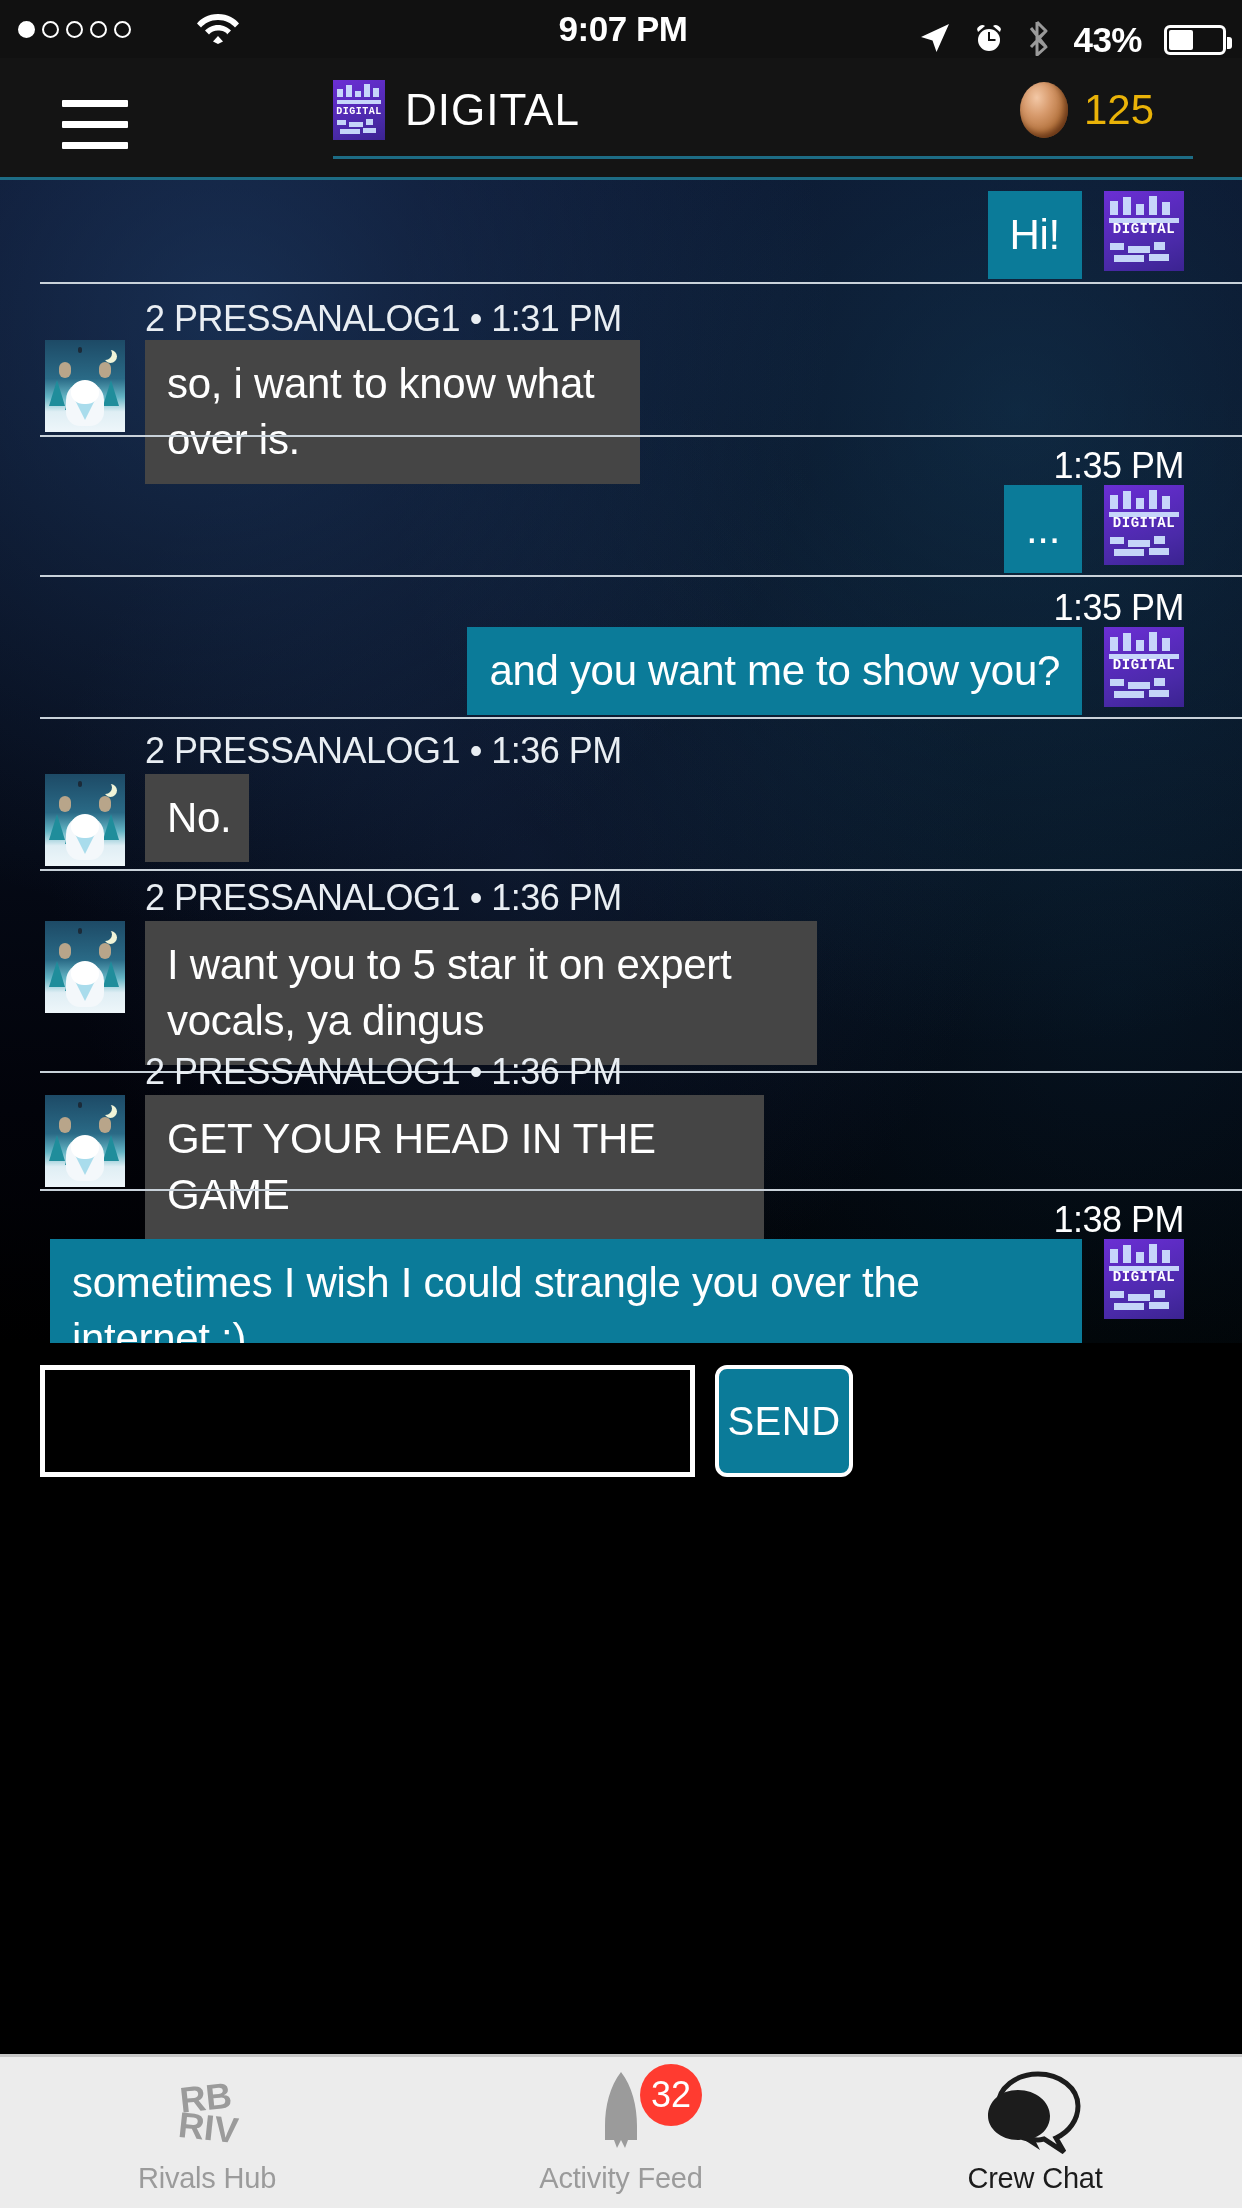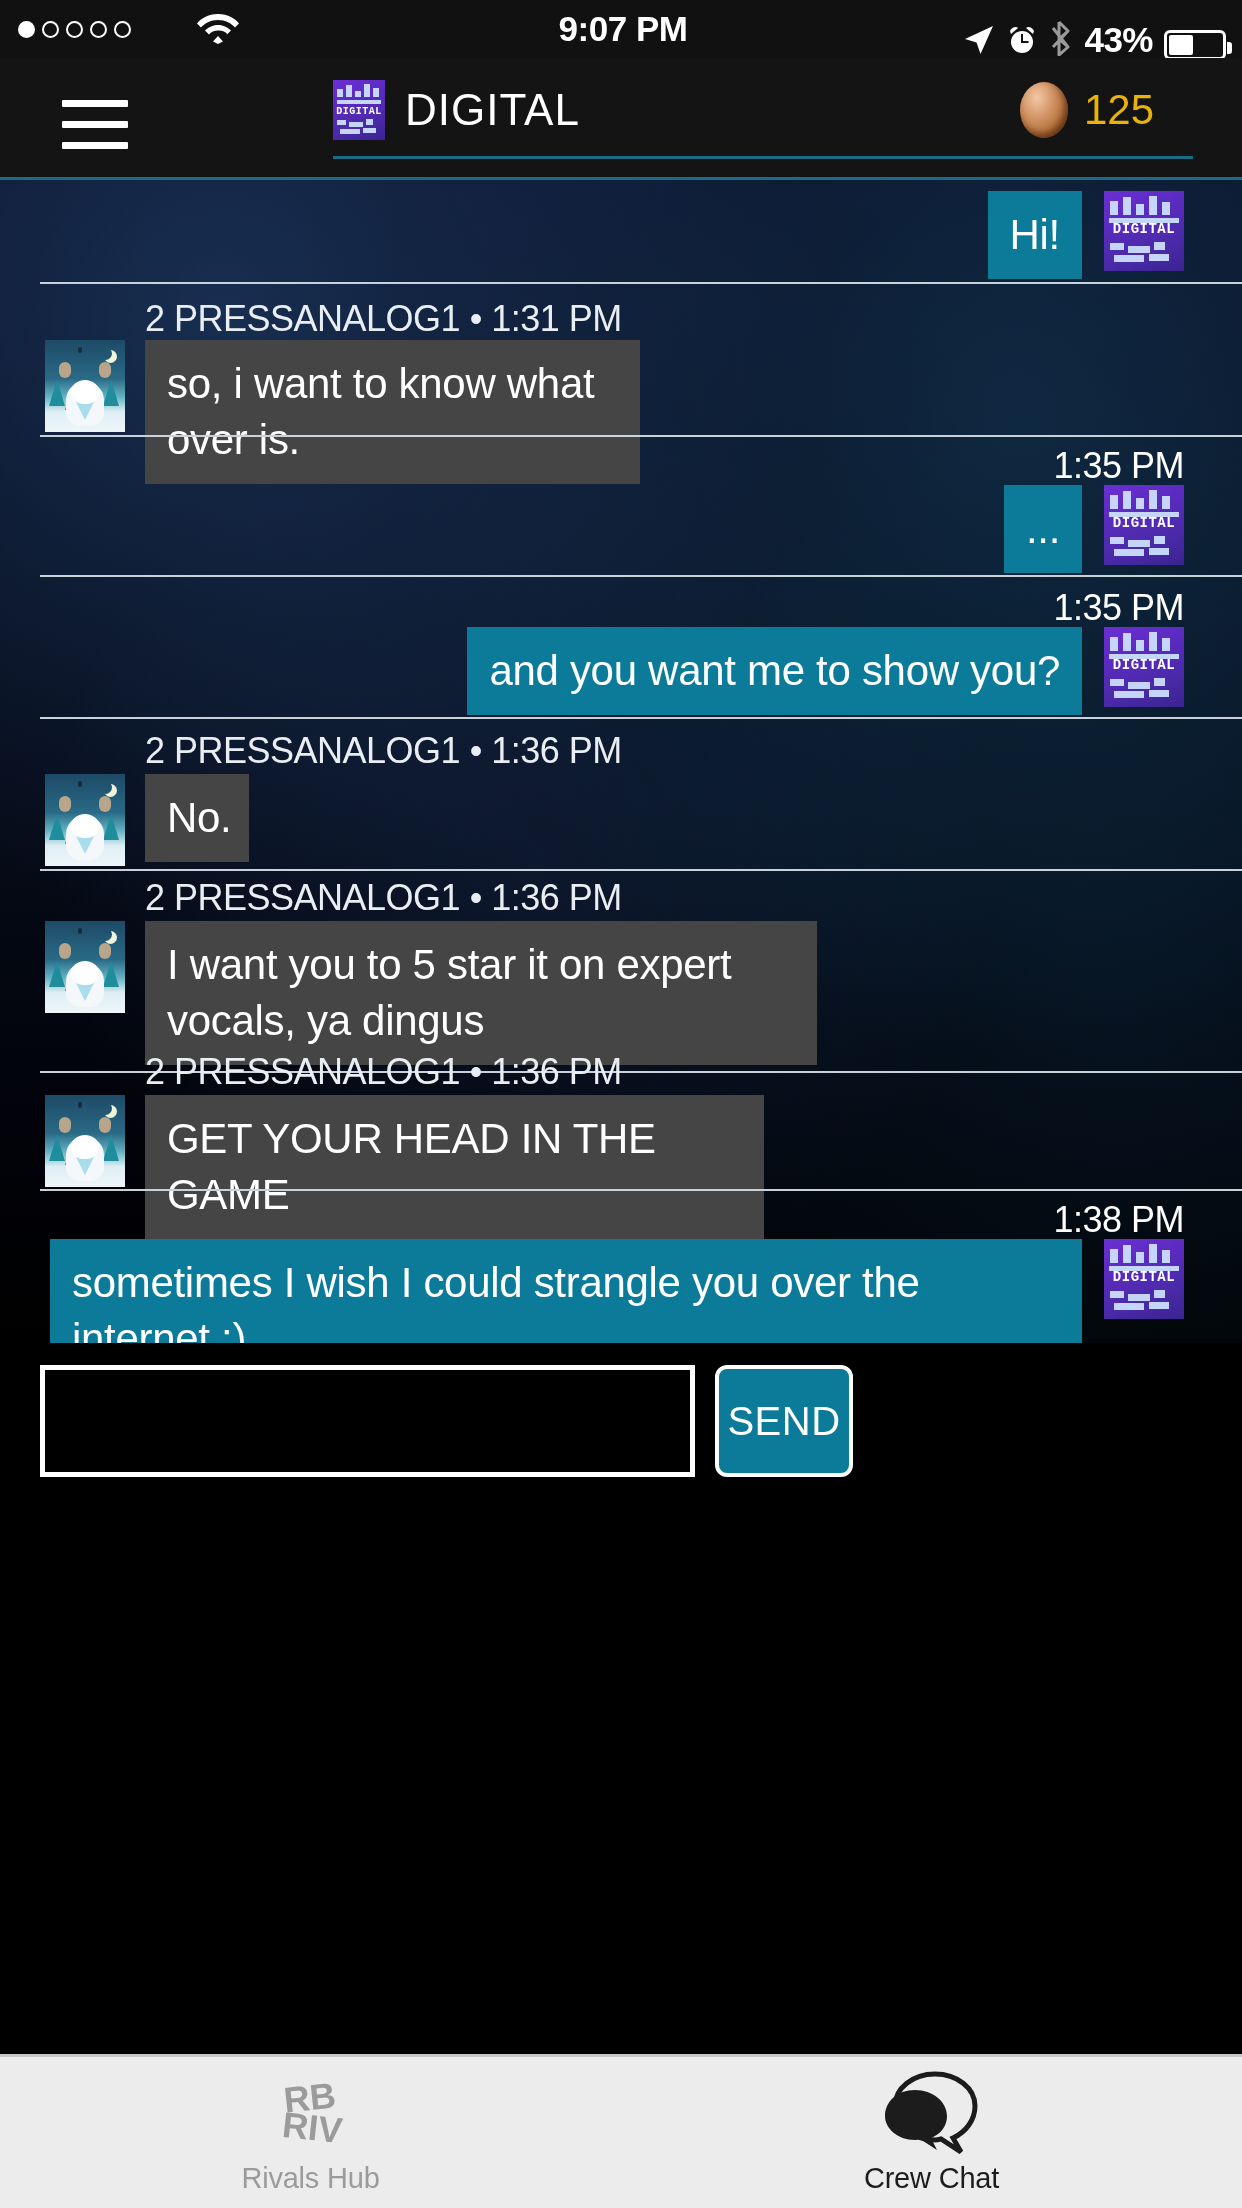--- a/index.html
+++ b/index.html
@@ -14,21 +14,21 @@
     background:#111111; display:flex; align-items:center; color:#fff;
   }
   .sb-left { position:absolute; left:18px; display:flex; align-items:center; gap:7px; }
   .dot { width:17px; height:17px; border-radius:50%; border:2px solid #fff; }
   .dot.filled { background:#fff; }
   .sb-wifi { position:absolute; left:196px; top:10px; }
   .sb-time {
     position:absolute; left:2px; width:1242px; text-align:center;
     font-size:35px; font-weight:bold; letter-spacing:-0.5px;
   }
-  .sb-right { position:absolute; right:16px; display:flex; align-items:flex-end; gap:11px;margin-top:21px; }
+  .sb-right { position:absolute; right:16px; display:flex; align-items:center; gap:22px;margin-top:21px; }
   .sb-pct { font-size:35px; font-weight:bold; letter-spacing:-0.5px; }
   .batt { position:relative; width:62px; height:30px; border:3px solid #fff; border-radius:6px; }
   .batt::after { content:""; position:absolute; right:-9px; top:9px; width:5px; height:12px; background:#fff; border-radius:0 3px 3px 0; }
   .batt-fill { position:absolute; left:2px; top:2px; bottom:2px; width:43%; background:#fff; border-radius:2px; }
 
   
   .header {
     position:absolute; top:58px; left:0; width:1242px; height:119px;
     background:#141414;
   }
@@ -386,20 +386,29 @@
     <div class="tab">
       <div class="tab-icon">
         <svg width="120" height="84" viewBox="0 0 120 84">
           <text x="60" y="40" text-anchor="middle" font-family="Liberation Sans, sans-serif" font-size="36" font-weight="bold" fill="#9b9b9b" transform="rotate(-6 60 40)">RB</text>
           <text x="60" y="70" text-anchor="middle" font-family="Liberation Sans, sans-serif" font-size="36" font-weight="bold" fill="#9b9b9b" transform="rotate(6 60 70)">RIV</text>
         </svg>
       </div>
       <div class="tab-label">Rivals Hub</div>
     </div>
 
+    <div class="tab">
+      <div class="tab-icon">
+        <svg width="74" height="84" viewBox="0 0 74 84">
+          <path d="M37 2 C26 16 21 36 21 56 L21 70 L30 70 L33 78 L37 70 L41 78 L44 70 L53 70 L53 56 C53 36 48 16 37 2 z" fill="#9b9b9b"></path>
+        </svg>
+        <span class="badge">32</span>
+      </div>
+      <div class="tab-label">Activity Feed</div>
+    </div>
 
 
     <div class="tab active">
       <div class="tab-icon">
         <svg width="98" height="84" viewBox="0 0 98 84">
           <path d="M52 4 C74 4 92 18 92 36 C92 50 83 62 70 68 L78 82 L58 69 C56 69.5 54 70 52 70 C30 70 12 54 12 36 C12 18 30 4 52 4 z" fill="none" stroke="#1c1c1c" stroke-width="5"></path>
           <path d="M32 20 C50 20 64 32 64 46 C64 56 58 64 48 68 L54 80 L37 69 C35 69.5 33.5 70 32 70 C14 70 2 58 2 46 C2 32 14 20 32 20 z" fill="#1c1c1c"></path>
         </svg>
       </div>
       <div class="tab-label">Crew Chat</div>

